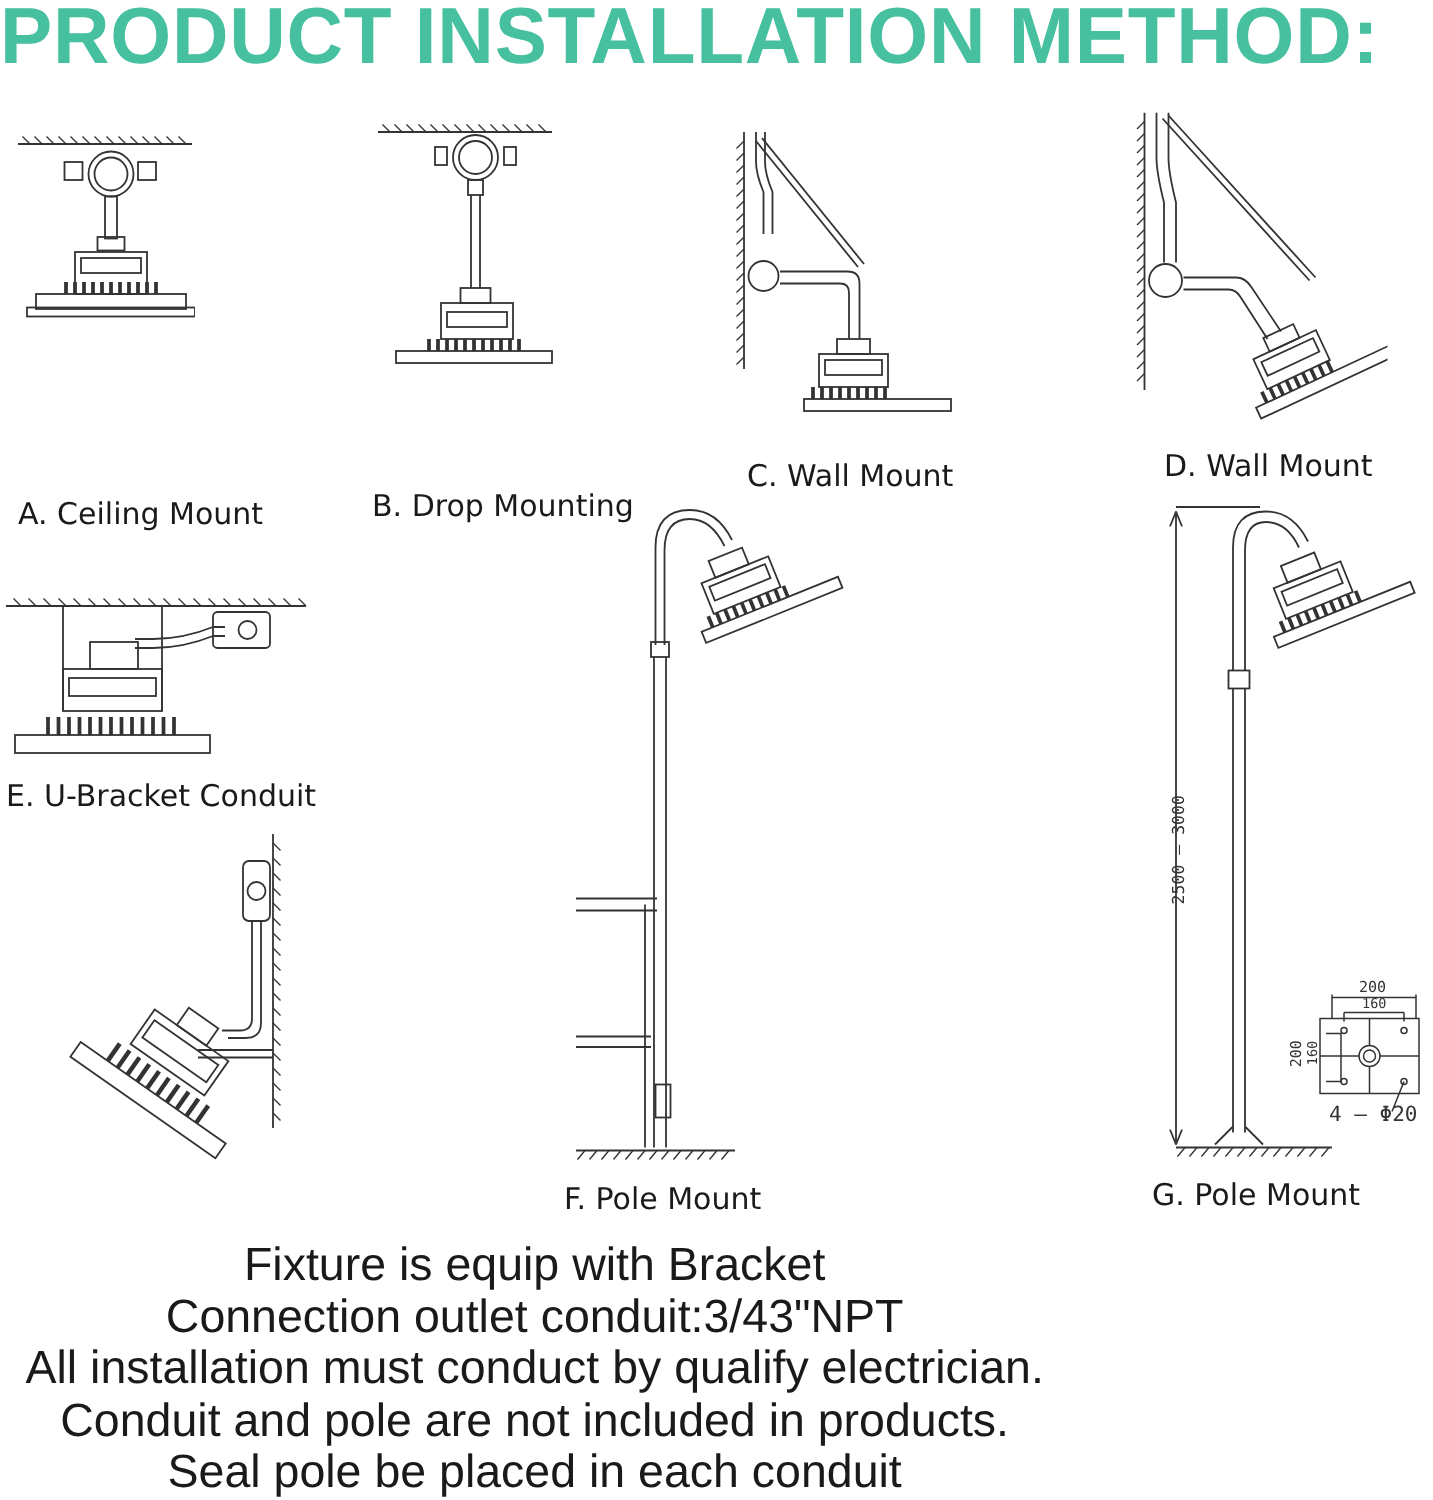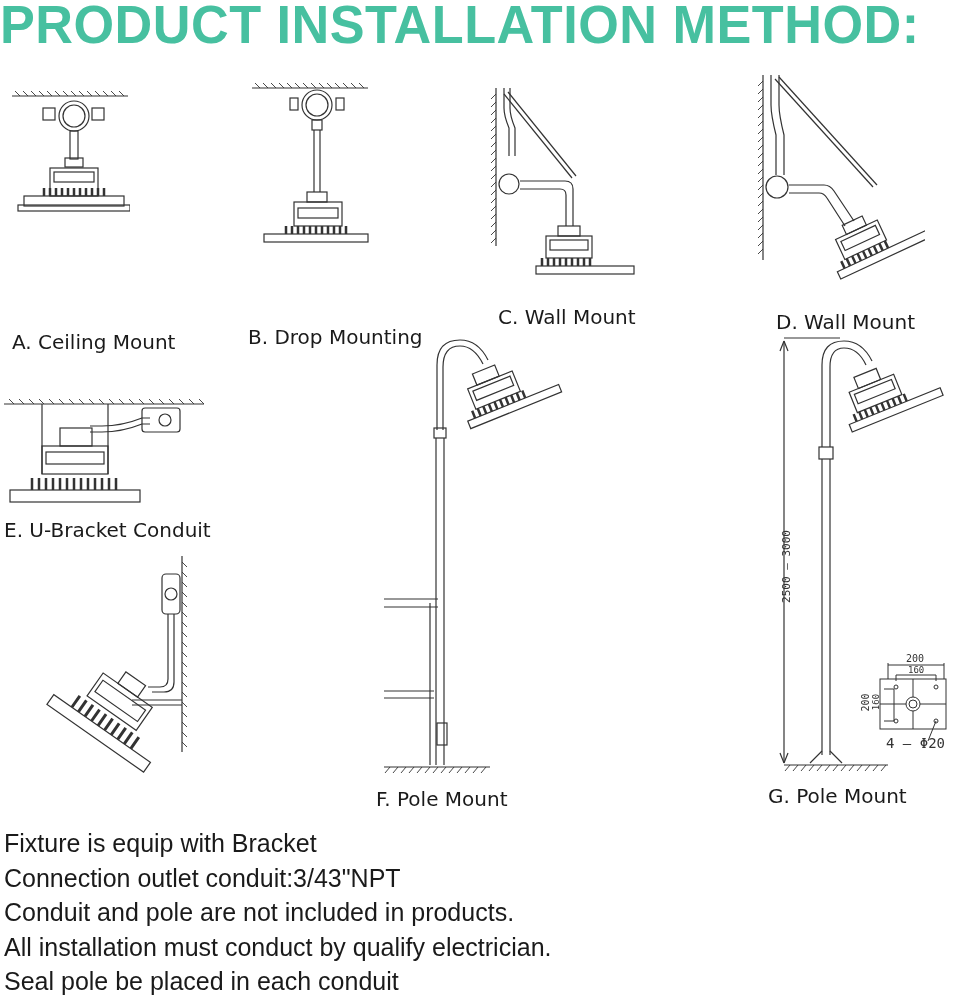--- a/index.html
+++ b/index.html
@@ -1,21 +1,21 @@
 <!DOCTYPE html>
 <html><head>
 <meta charset="utf-8">
 <style>
   html, body { margin:0; padding:0; background:#ffffff; }
   body { width:955px; height:1000px; position:relative; overflow:hidden; font-family:"Liberation Sans", sans-serif; color:#1a1a1a; }
   .title { position:absolute; left:0; top:-6px; width:955px; font-family:"Liberation Sans", sans-serif; font-weight:bold; font-size:53px; letter-spacing:0.5px; color:#47c0a0; white-space:nowrap; transform:scaleX(0.985); transform-origin:left top; }
   .diagram { position:absolute; }
   .diagram svg { display:block; }
   .caption { position:absolute; font-family:"DejaVu Sans", sans-serif; font-size:20px; color:#1a1a1a; white-space:nowrap; }
-  .notes { position:absolute; left:4px; top:826px; font-family:"Liberation Sans", sans-serif; font-size:25px; line-height:34.5px; color:#1a1a1a; }
+  .notes { position:absolute; left:17px; top:826px; font-family:"Liberation Sans", sans-serif; font-size:31px; line-height:34.5px; color:#1a1a1a;text-align:center; }
   .notes div { white-space:nowrap; }
   .dimlabel { font-family:"DejaVu Sans Mono", monospace; }
 </style>
 </head>
 <body>
 
 <div class="title">PRODUCT INSTALLATION METHOD:</div>
 
 <div class="diagram" style="left:10px; top:88px;">
   <svg width="120" height="130" viewBox="0 0 120 130">
@@ -97,21 +97,21 @@
       <g transform="rotate(-25 115 165)">
         <rect x="96" y="140" width="22" height="10"></rect>
         <rect x="84" y="150" width="46" height="22"></rect>
         <rect x="88" y="154" width="38" height="10"></rect>
         <path stroke-width="2.5" d="M80 172 v8 M86 172 v8 M92 172 v8 M98 172 v8 M104 172 v8 M110 172 v8 M116 172 v8 M122 172 v8 M128 172 v8"></path>
         <rect x="72" y="180" width="98" height="8"></rect>
       </g>
     </g>
   </svg>
 </div>
-<div class="caption" style="left:776px; top:310px;">D. Wall Mount</div>
+<div class="caption" style="left:776px; top:298px;">D. Wall Mount</div>
 
 <div class="diagram" style="left:2px; top:392px;">
   <svg width="205" height="115" viewBox="0 0 205 115">
     <g stroke="#333" fill="none" stroke-width="1.2">
       <line x1="2" y1="12" x2="202" y2="12"></line>
       <path stroke-width="0.9" d="M12 12 l-5 -5 M22 12 l-5 -5 M32 12 l-5 -5 M42 12 l-5 -5 M52 12 l-5 -5 M62 12 l-5 -5 M72 12 l-5 -5 M82 12 l-5 -5 M92 12 l-5 -5 M102 12 l-5 -5 M112 12 l-5 -5 M122 12 l-5 -5 M132 12 l-5 -5 M142 12 l-5 -5 M152 12 l-5 -5 M162 12 l-5 -5 M172 12 l-5 -5 M182 12 l-5 -5 M192 12 l-5 -5 M202 12 l-5 -5"></path>
       <line x1="40" y1="12" x2="40" y2="82"></line>
       <line x1="106" y1="12" x2="106" y2="82"></line>
       <path d="M88 34 h12 q20 0 40 -8 h8 M88 40 h12 q20 0 40 -8 h8"></path>
       <rect x="140" y="16" width="38" height="24" rx="3"></rect>
@@ -225,16 +225,16 @@
   <div class="dimlabel" style="position:absolute; left:46px; top:10px; font-size:9px; color:#333;">160</div>
   <div class="dimlabel" style="position:absolute; left:-6px; top:42px; font-size:10px; color:#333; transform:rotate(-90deg);">200</div>
   <div class="dimlabel" style="position:absolute; left:6px; top:42px; font-size:9px; color:#333; transform:rotate(-90deg);">160</div>
   <div class="dimlabel" style="position:absolute; left:24px; top:80px; font-size:14px; color:#333;">4 – Φ20</div>
 </div>
 <div class="caption" style="left:768px; top:784px;">G. Pole Mount</div>
 
 <div class="notes">
   <div>Fixture is equip with Bracket</div>
   <div>Connection outlet conduit:3/43"NPT</div>
+  <div>All installation must conduct by qualify electrician.</div>
   <div>Conduit and pole are not included in products.</div>
-  <div>All installation must conduct by qualify electrician.</div>
   <div>Seal pole be placed in each conduit</div>
 </div>
 
 </body></html>

